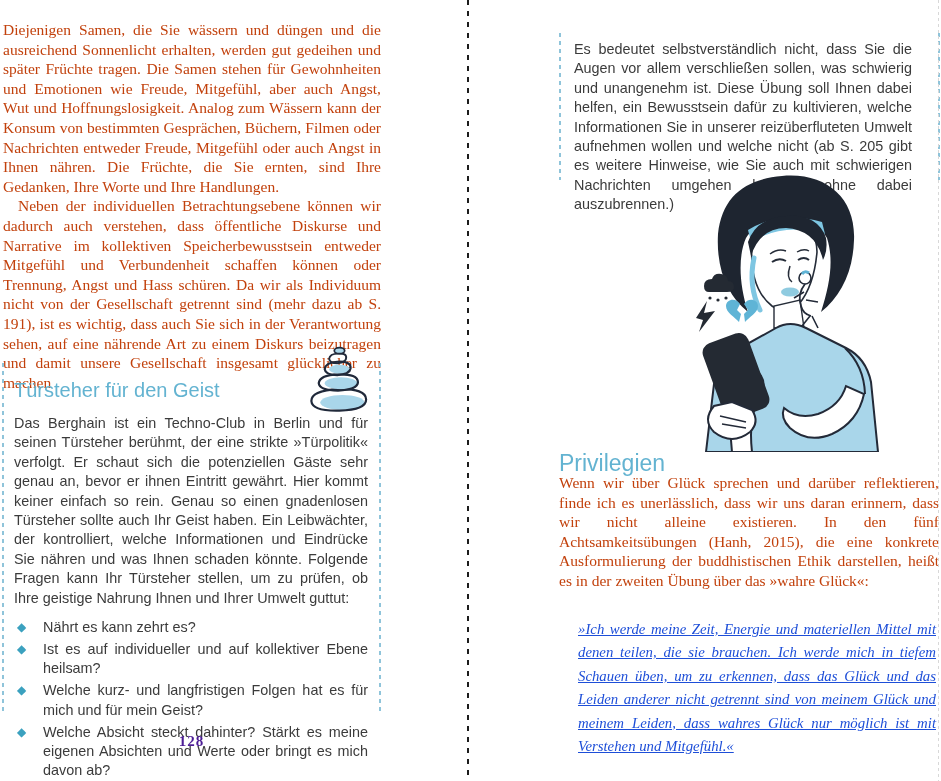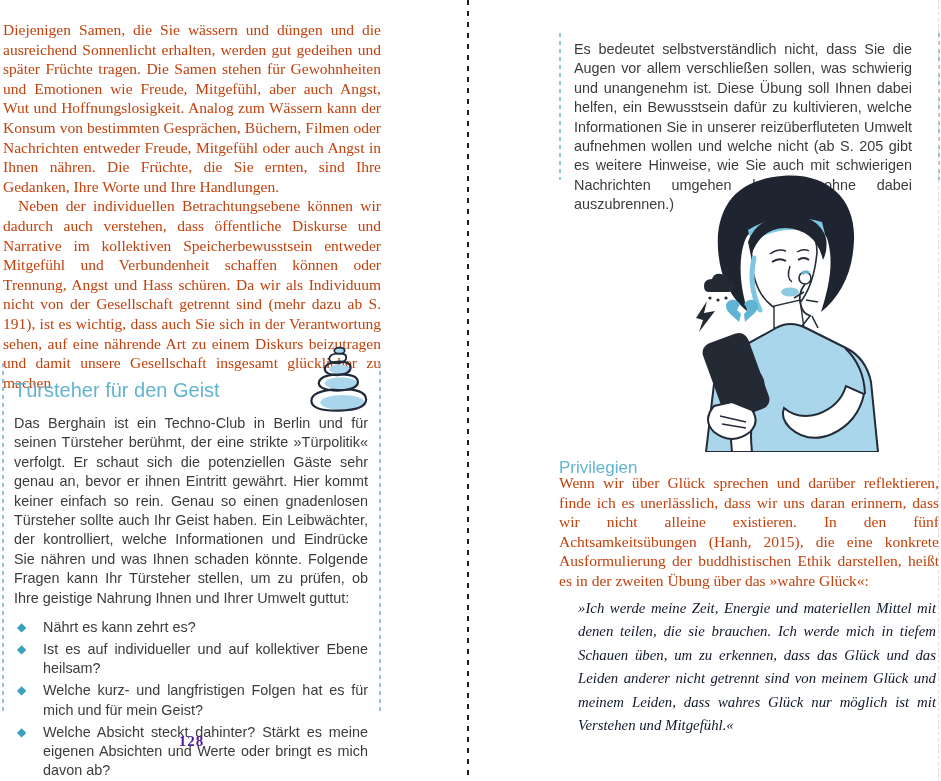--- a/index.html
+++ b/index.html
@@ -34,24 +34,24 @@
          background:repeating-linear-gradient(to bottom,#1d1d1d 0 5px,transparent 5px 11px);}
   .paper-edge-r{position:absolute;left:938px;top:0;height:781px;width:1px;
                 background:repeating-linear-gradient(to bottom,#d8d8d8 0 3px,transparent 3px 6px);}
   
   .rp-box{position:absolute;left:559px;top:33px;width:381px;height:147px;box-sizing:border-box;
           padding:7px 28px 0 15px;}
   .rp-box .edge-l{position:absolute;left:0;top:0;height:100%;}
   .rp-box .edge-r{position:absolute;right:0;top:0;height:100%;}
   .illustration{position:absolute;left:648px;top:170px;width:268px;height:282px;}
   .rp-section-heading{position:absolute;left:559px;top:450px;width:380px;
-                      font-family:"Liberation Sans",sans-serif;font-size:17px;color:#63b3d1;margin-top:8px;}
+                      font-family:"Liberation Sans",sans-serif;font-size:23px;color:#63b3d1;}
   .rp-section-body{position:absolute;left:559px;top:473px;width:380px;}
-  .rp-quote{position:absolute;left:578px;top:597px;width:358px;font-style:italic;
-            font-size:14.8px;line-height:23.4px;text-align:justify;color:#0f172a;}
+  .rp-quote{position:absolute;left:578px;top:618px;width:358px;font-style:italic;
+            font-size:14.8px;line-height:23.4px;text-align:justify;color:#1d4ed8;text-decoration:underline;}
 </style>
 </head>
 <body>
 
 <div class="spread">
 
   <div class="lp-text serif-body">
     <p>Diejenigen Samen, die Sie wässern und düngen und die ausreichend Sonnenlicht erhalten, werden gut gedeihen und später Früchte tragen. Die Samen stehen für Gewohnheiten und Emotionen wie Freude, Mitgefühl, aber auch Angst, Wut und Hoffnungslosigkeit. Analog zum Wässern kann der Konsum von bestimmten Gesprächen, Büchern, Filmen oder Nachrichten entweder Freude, Mitgefühl oder auch Angst in Ihnen nähren. Die Früchte, die Sie ernten, sind Ihre Gedanken, Ihre Worte und Ihre Handlungen.</p>
     <p>Neben der individuellen Betrachtungsebene können wir dadurch auch verstehen, dass öffentliche Diskurse und Narrative im kollektiven Speicherbewusstsein entweder Mitgefühl und Verbundenheit schaffen können oder Trennung, Angst und Hass schüren. Da wir als Individuum nicht von der Gesellschaft getrennt sind (mehr dazu ab S. 191), ist es wichtig, dass auch Sie sich in der Verantwortung sehen, auf eine nährende Art zu einem Diskurs beizutragen und damit unsere Gesellschaft insgesamt glücklicher zu machen</p>
   </div>

